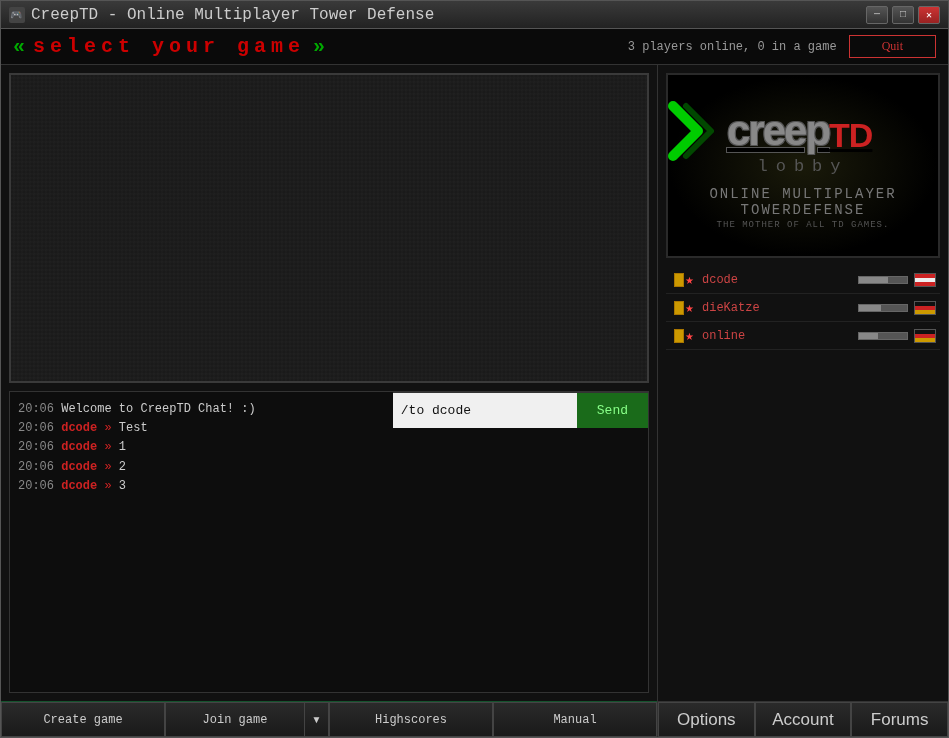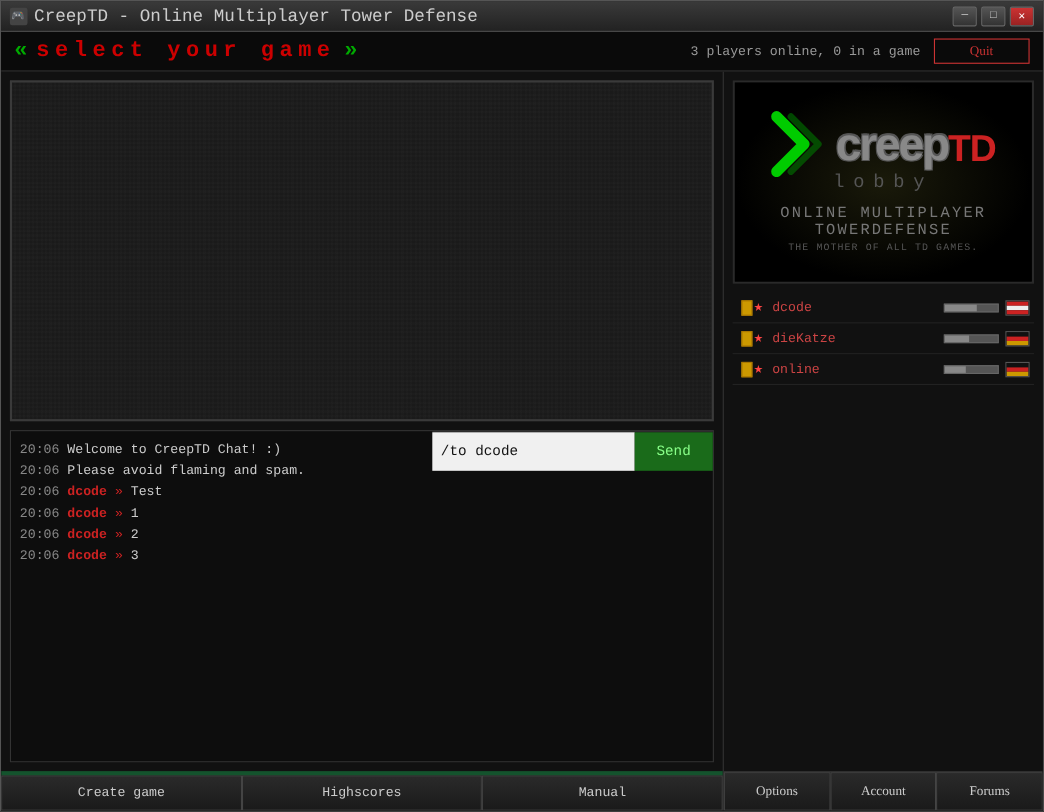--- a/index.html
+++ b/index.html
@@ -197,21 +197,21 @@
       cursor: pointer;
       font-size: 13px;
       font-family: 'Courier New', monospace;
     }
 
     
     #bottom-left {
       height: 36px;
       display: flex;
       flex-shrink: 0;
-      border-top: 4px solid #14532d;
+      border-top: 1px solid #14532d;
     }
 
     .bottom-btn {
       flex: 1;
       background: linear-gradient(to bottom, #2a2a2a, #1a1a1a);
       border: 1px solid #444;
       color: #cccccc;
       cursor: pointer;
       font-size: 12px;
       font-family: 'Courier New', monospace;
@@ -276,22 +276,22 @@
 
     #logo-content {
       position: relative;
       z-index: 1;
       text-align: center;
     }
 
     #logo-main {
       display: flex;
       align-items: center;
-      justify-content: center;
       gap: 4px;
+      text-decoration: underline;
     }
 
     #logo-text-wrap {
       display: flex;
       align-items: flex-end;
     }
 
     #logo-creep {
       font-size: 44px;
       font-weight: bold;
@@ -418,22 +418,22 @@
       border-top: 1px solid #333;
       margin-top: auto;
     }
 
     .bottom-btn-right {
       flex: 1;
       background: linear-gradient(to bottom, #2a2a2a, #1a1a1a);
       border: 1px solid #444;
       color: #cccccc;
       cursor: pointer;
-      font-size: 12px;
-      font-family: Liberation Serif, serif;
+      font-size: 17px;
+      font-family: Liberation Sans, sans-serif;
     }
 
     #spacer { flex: 1; }
   </style>
 </head>
 <body>
 
 <div id="window">
 
   <div id="title-bar">
@@ -469,24 +469,20 @@
         </div>
 
         <div id="chat-area">
           <div id="chat-messages">
             <div class="chat-msg">
               <span style="color:#888;">20:06 </span>
               <span>Welcome to CreepTD Chat! :)</span>
             </div>
             <div class="chat-msg">
               <span style="color:#888;">20:06 </span>
-              <span>Please avoid flaming and spam.</span>
-            </div>
-            <div class="chat-msg">
-              <span style="color:#888;">20:06 </span>
               <span class="username">dcode</span>
               <span class="arrow">» </span>
               <span>Test</span>
             </div>
             <div class="chat-msg">
               <span style="color:#888;">20:06 </span>
               <span class="username">dcode</span>
               <span class="arrow">» </span>
               <span>1</span>
             </div>
@@ -504,20 +500,24 @@
             </div>
           </div>
           <div id="chat-input-bar">
             <input type="text" id="chat-input" value="/to dcode" style="">
             <button id="send-btn">Send</button>
           </div>
         </div>
 
         <div id="bottom-left">
           <button class="bottom-btn">Create game</button>
+          <div id="join-game-container">
+            <button id="join-game-btn">Join game</button>
+            <button id="join-game-arrow">▼</button>
+          </div>
           <button class="bottom-btn">Highscores</button>
           <button class="bottom-btn">Manual</button>
         </div>
       </div>
 
       <div id="right-panel">
 
         <div id="logo-area">
           <div id="logo-content">
             <div id="logo-main">

